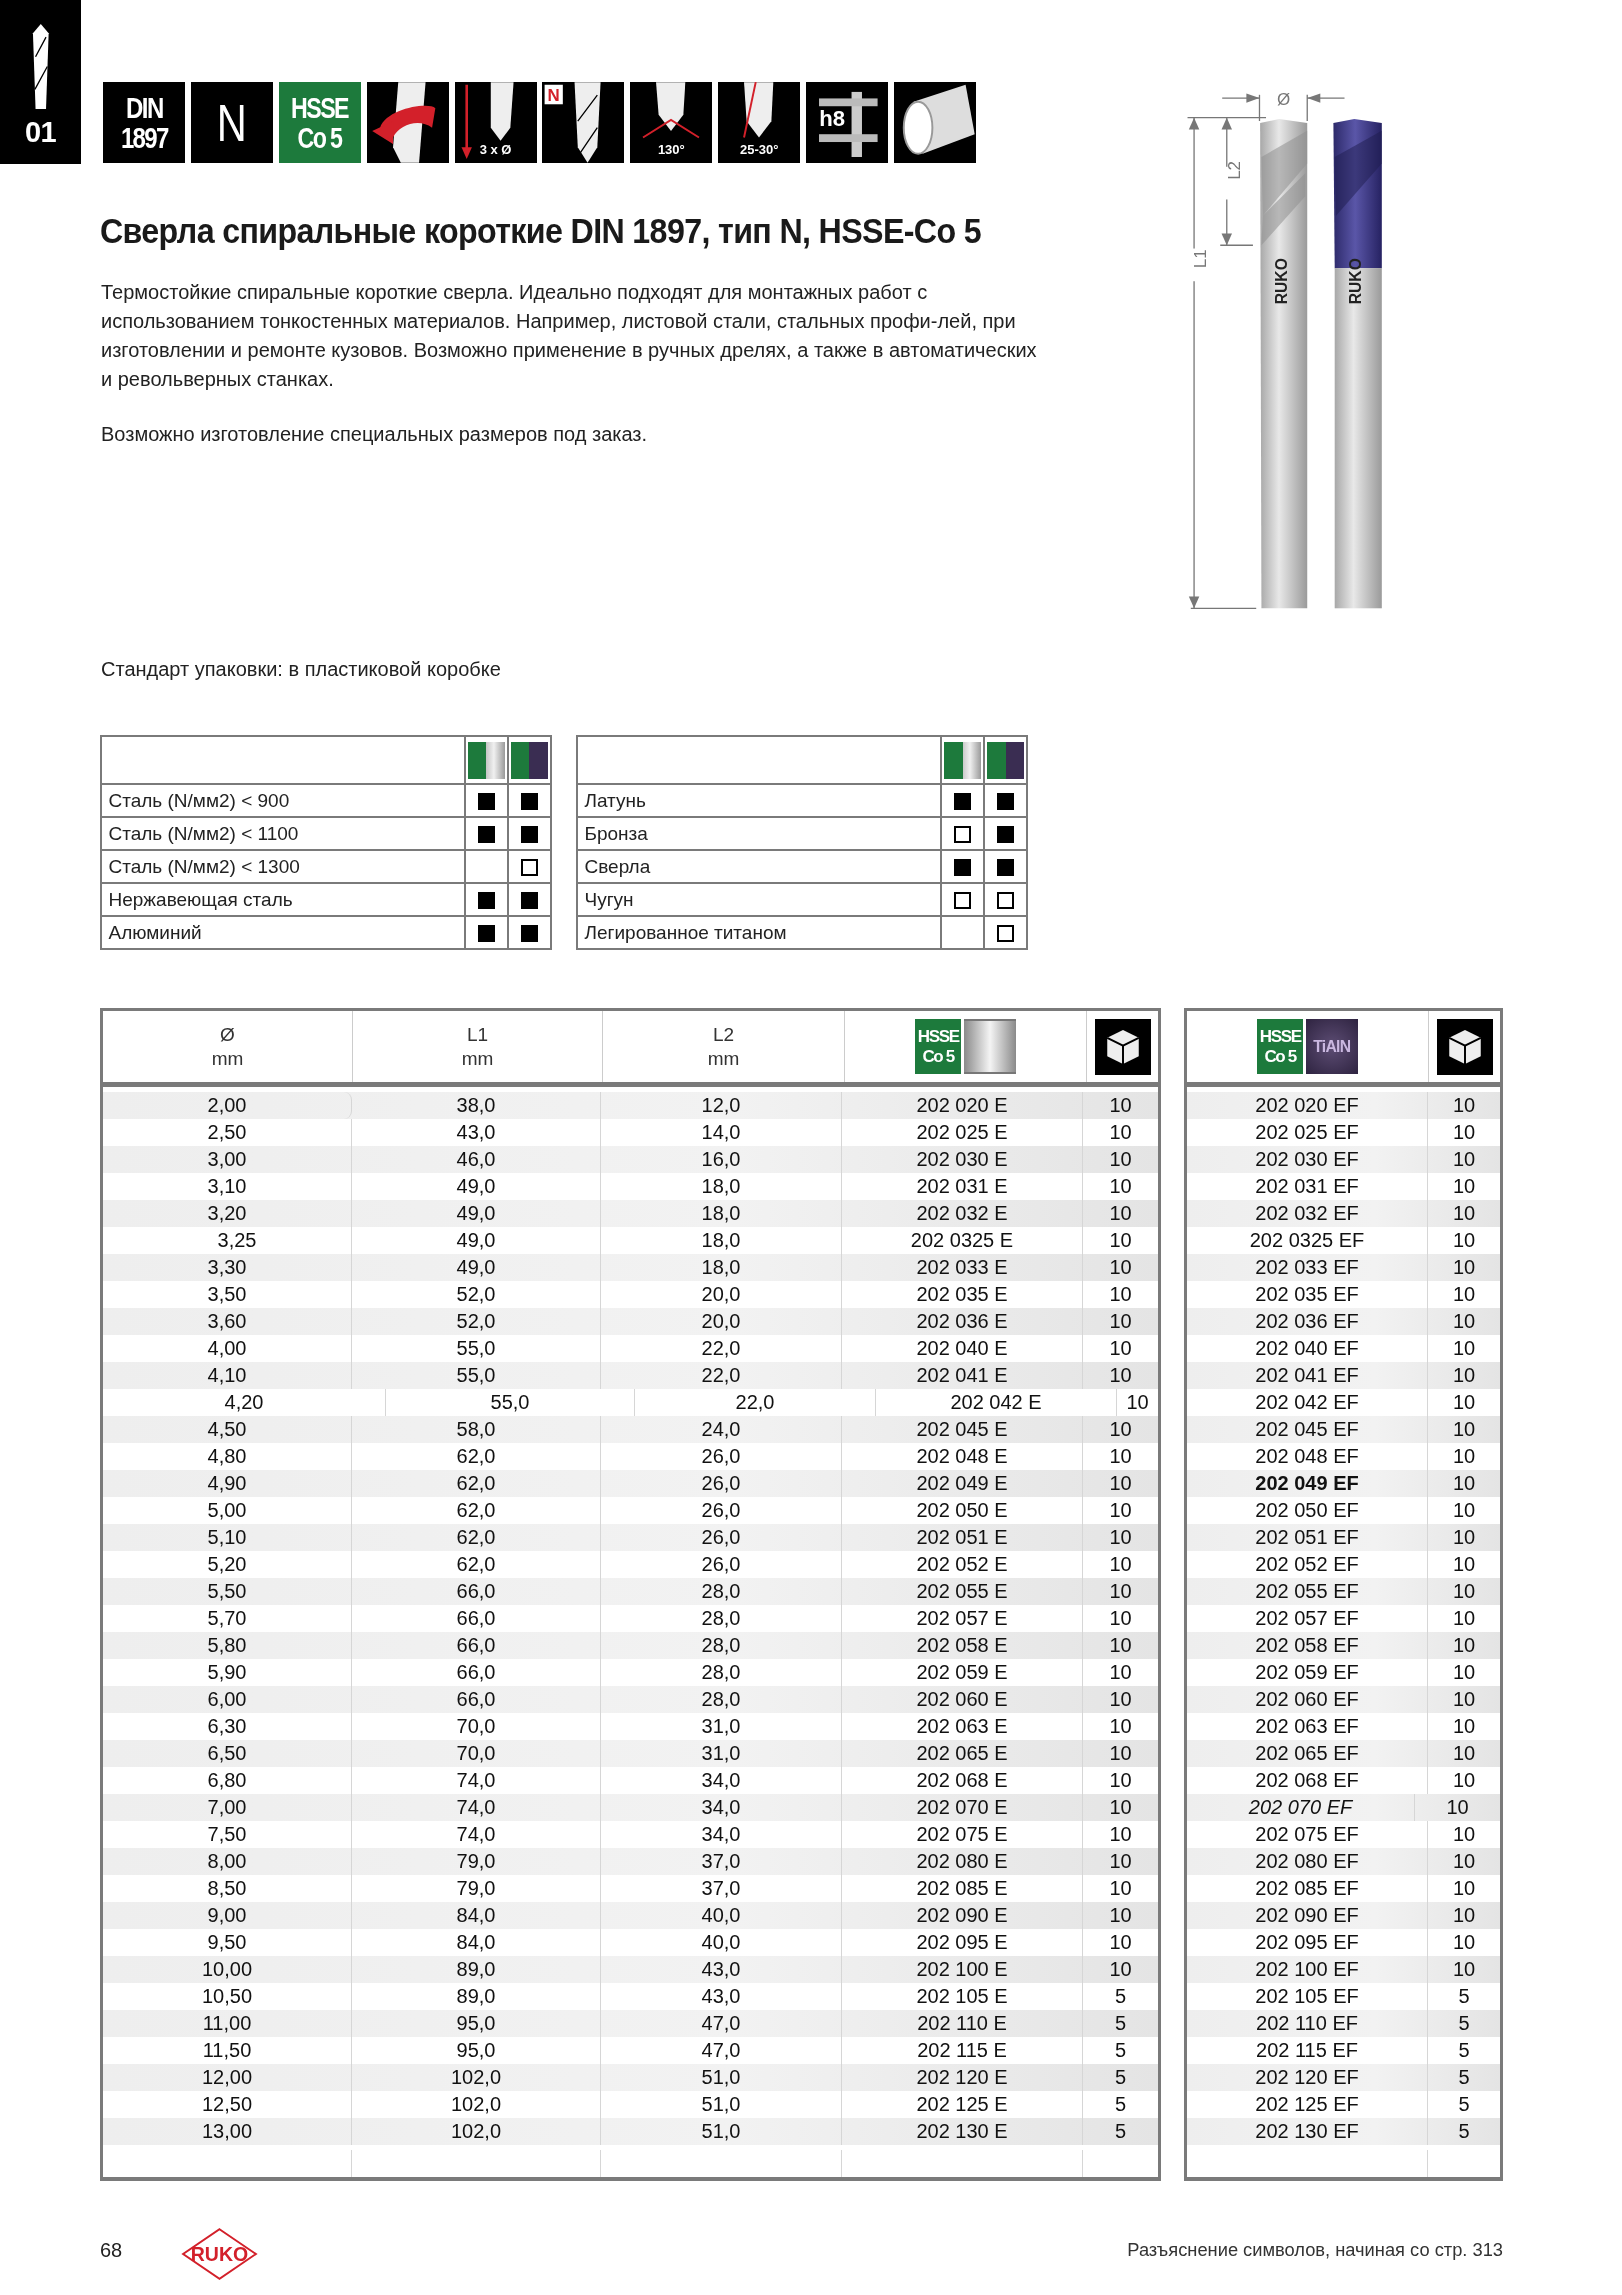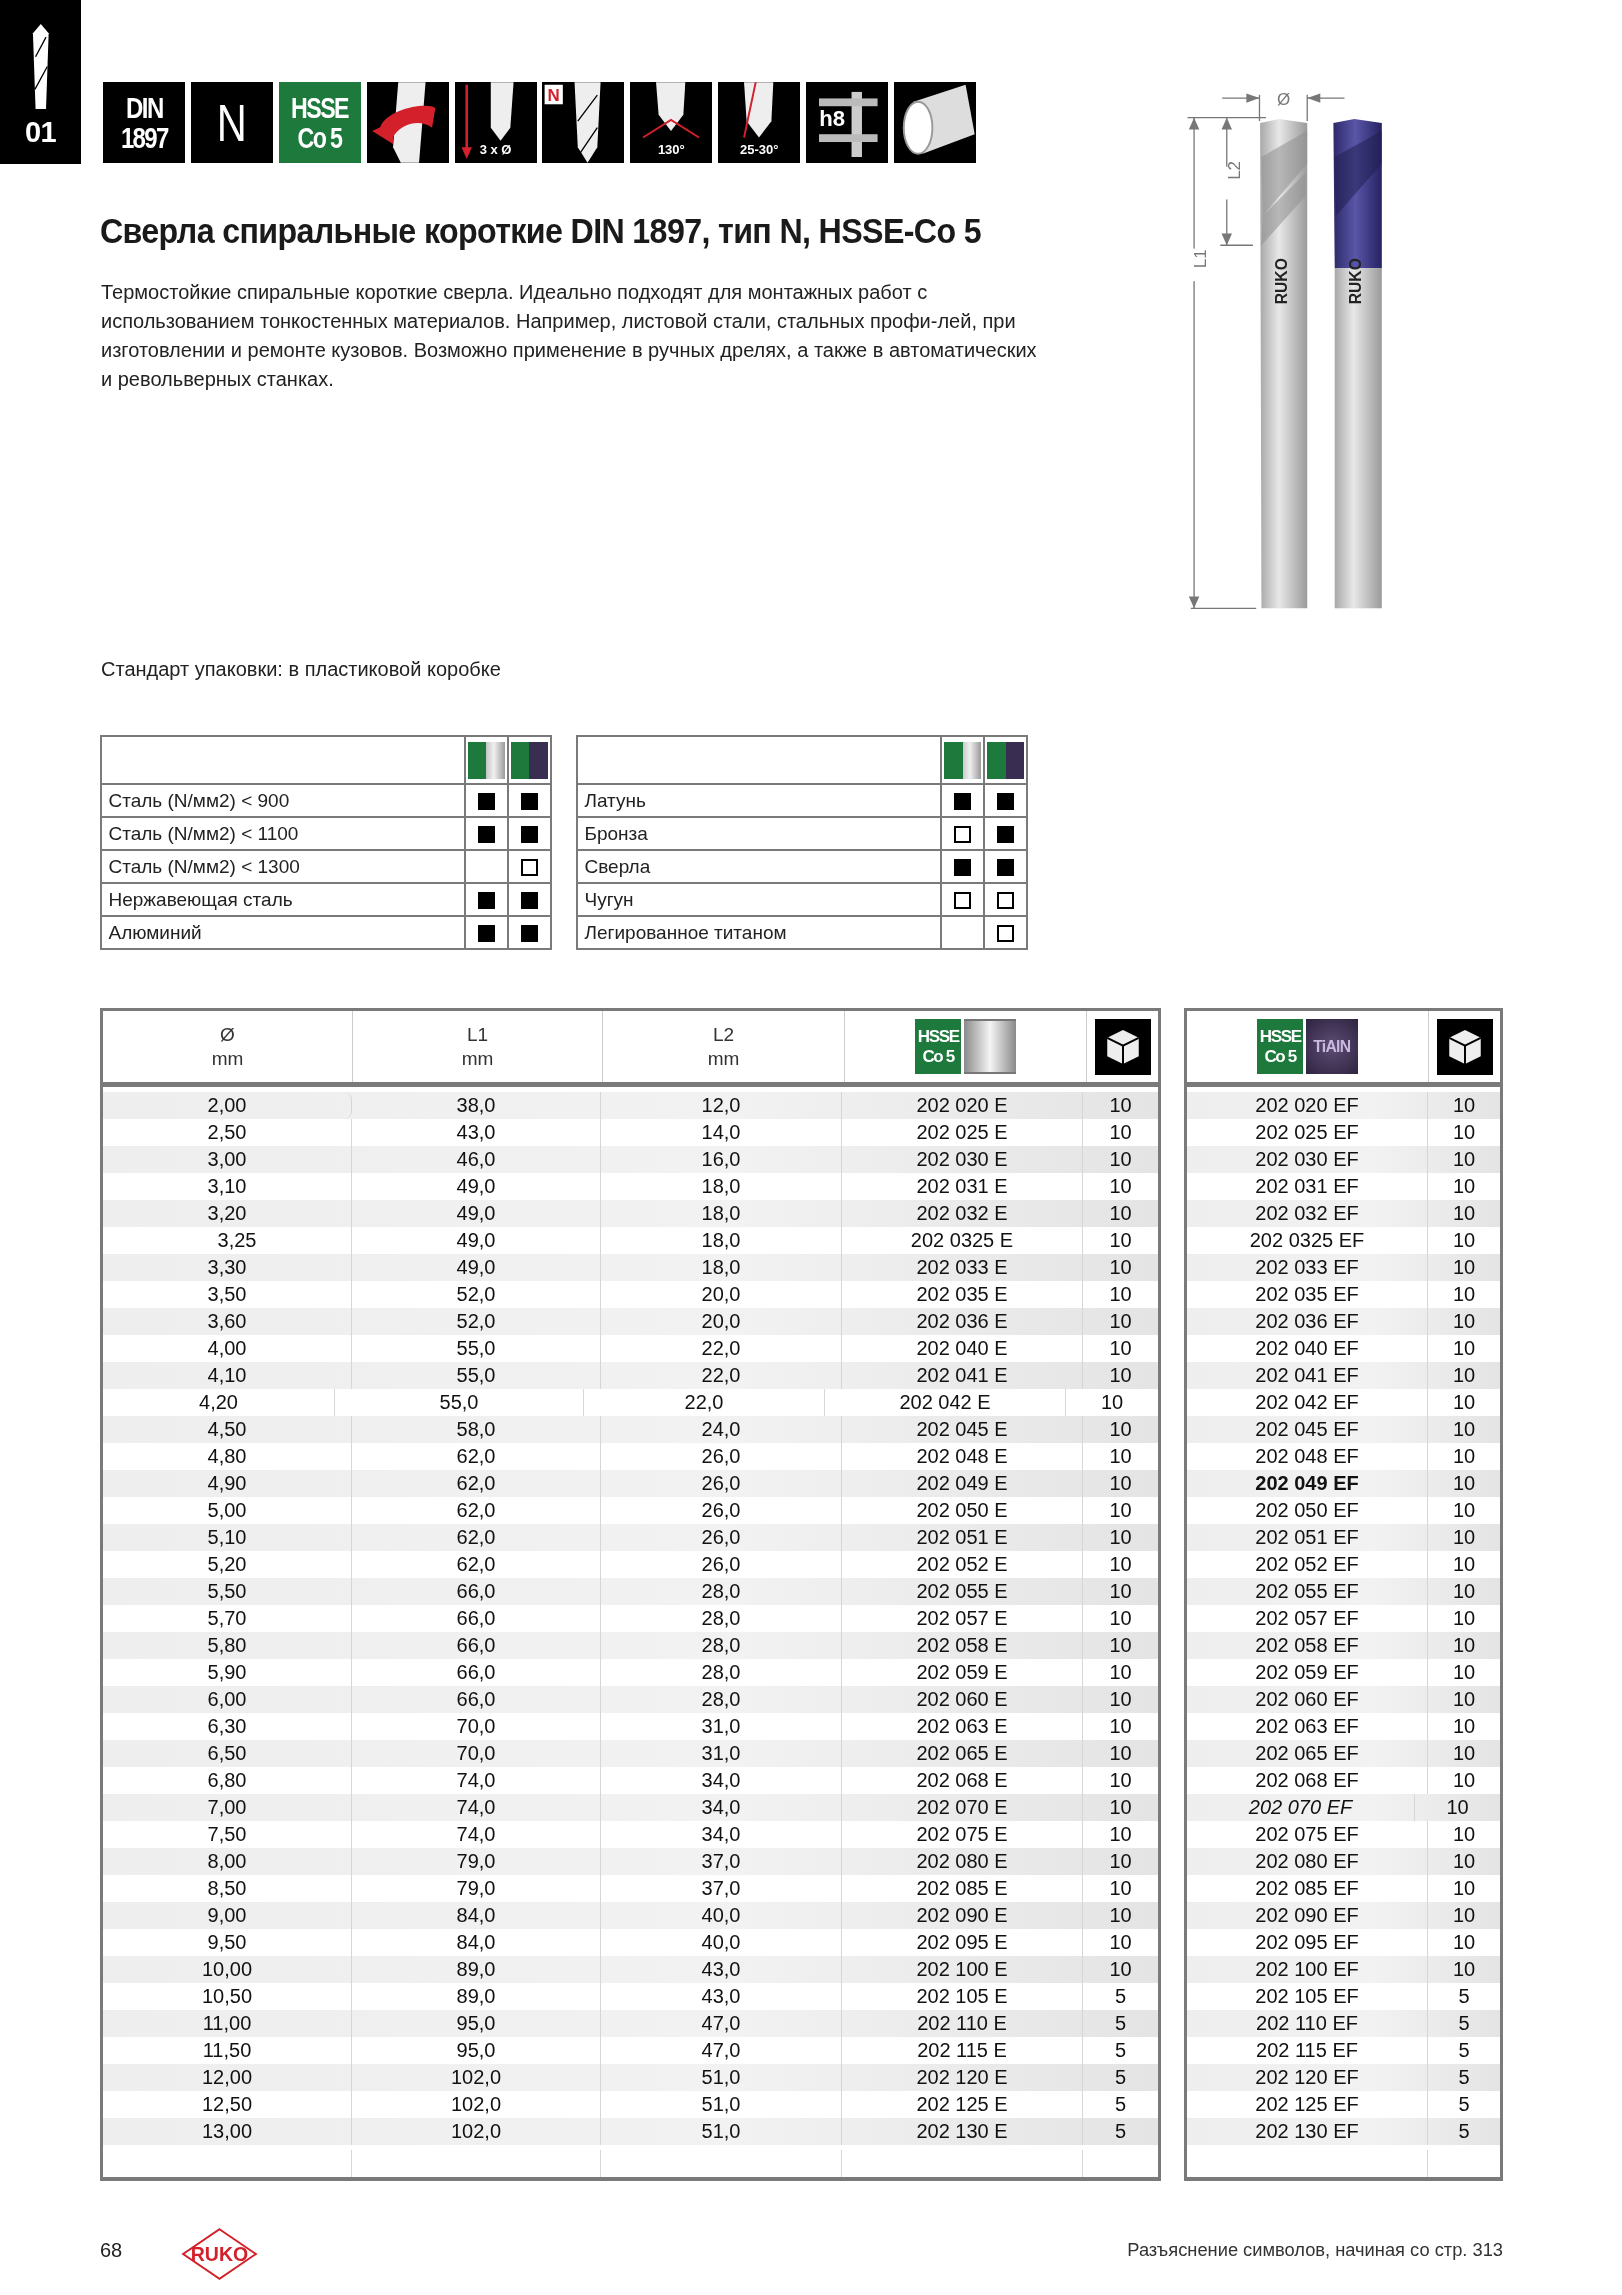--- a/index.html
+++ b/index.html
@@ -147,20 +147,21 @@
       <polygon points="30,30 110,4 124,80 44,110" fill="#ddd"></polygon>
       <ellipse cx="37" cy="70" rx="22" ry="40" fill="#fff" stroke="#999" stroke-width="3"></ellipse>
     </svg>
   </div>
 </div>
 
 <div id="title" class="abs">Сверла спиральные короткие DIN 1897, тип N, HSSE-Co 5</div>
 
 <div id="desc" class="abs">
   <p>Термостойкие спиральные короткие сверла. Идеально подходят для монтажных работ с использованием тонкостенных материалов. Например, листовой стали, стальных профи-лей, при изготовлении и ремонте кузовов. Возможно применение в ручных дрелях, а также в автоматических и револьверных станках.</p>
+  <p>Возможно изготовление специальных размеров под заказ.</p>
 </div>
 
 <svg id="drill-pic" class="abs" viewBox="0 0 400 850">
   <defs>
     <linearGradient id="steel" x1="0" x2="1">
       <stop offset="0" stop-color="#a8a8a8"></stop>
         <stop offset="0.4" stop-color="#e8e8e8"></stop>
         <stop offset="1" stop-color="#9a9a9a"></stop>
     </linearGradient>
     <linearGradient id="tialn" x1="0" x2="1">
@@ -380,21 +381,21 @@
         <div class="pc" style="flex: 1 1 0%;">10</div>
       </div>
       <div class="prow">
         <div class="pc" style="width: 249px;">4,10</div>
         <div class="pc" style="width: 249px;">55,0</div>
         <div class="pc" style="width: 241px;">22,0</div>
         <div class="pc" style="width: 241px;">202 041 E</div>
         <div class="pc" style="flex: 1 1 0%;">10</div>
       </div>
       <div class="prow">
-        <div class="pc" style="width: 232px;">4,20</div>
+        <div class="pc" style="width: 283px;">4,20</div>
         <div class="pc" style="width: 249px;">55,0</div>
         <div class="pc" style="width: 241px;">22,0</div>
         <div class="pc" style="width: 241px;">202 042 E</div>
         <div class="pc" style="flex: 1 1 0%;">10</div>
       </div>
       <div class="prow">
         <div class="pc" style="width: 249px;">4,50</div>
         <div class="pc" style="width: 249px;">58,0</div>
         <div class="pc" style="width: 241px;">24,0</div>
         <div class="pc" style="width: 241px;">202 045 E</div>

